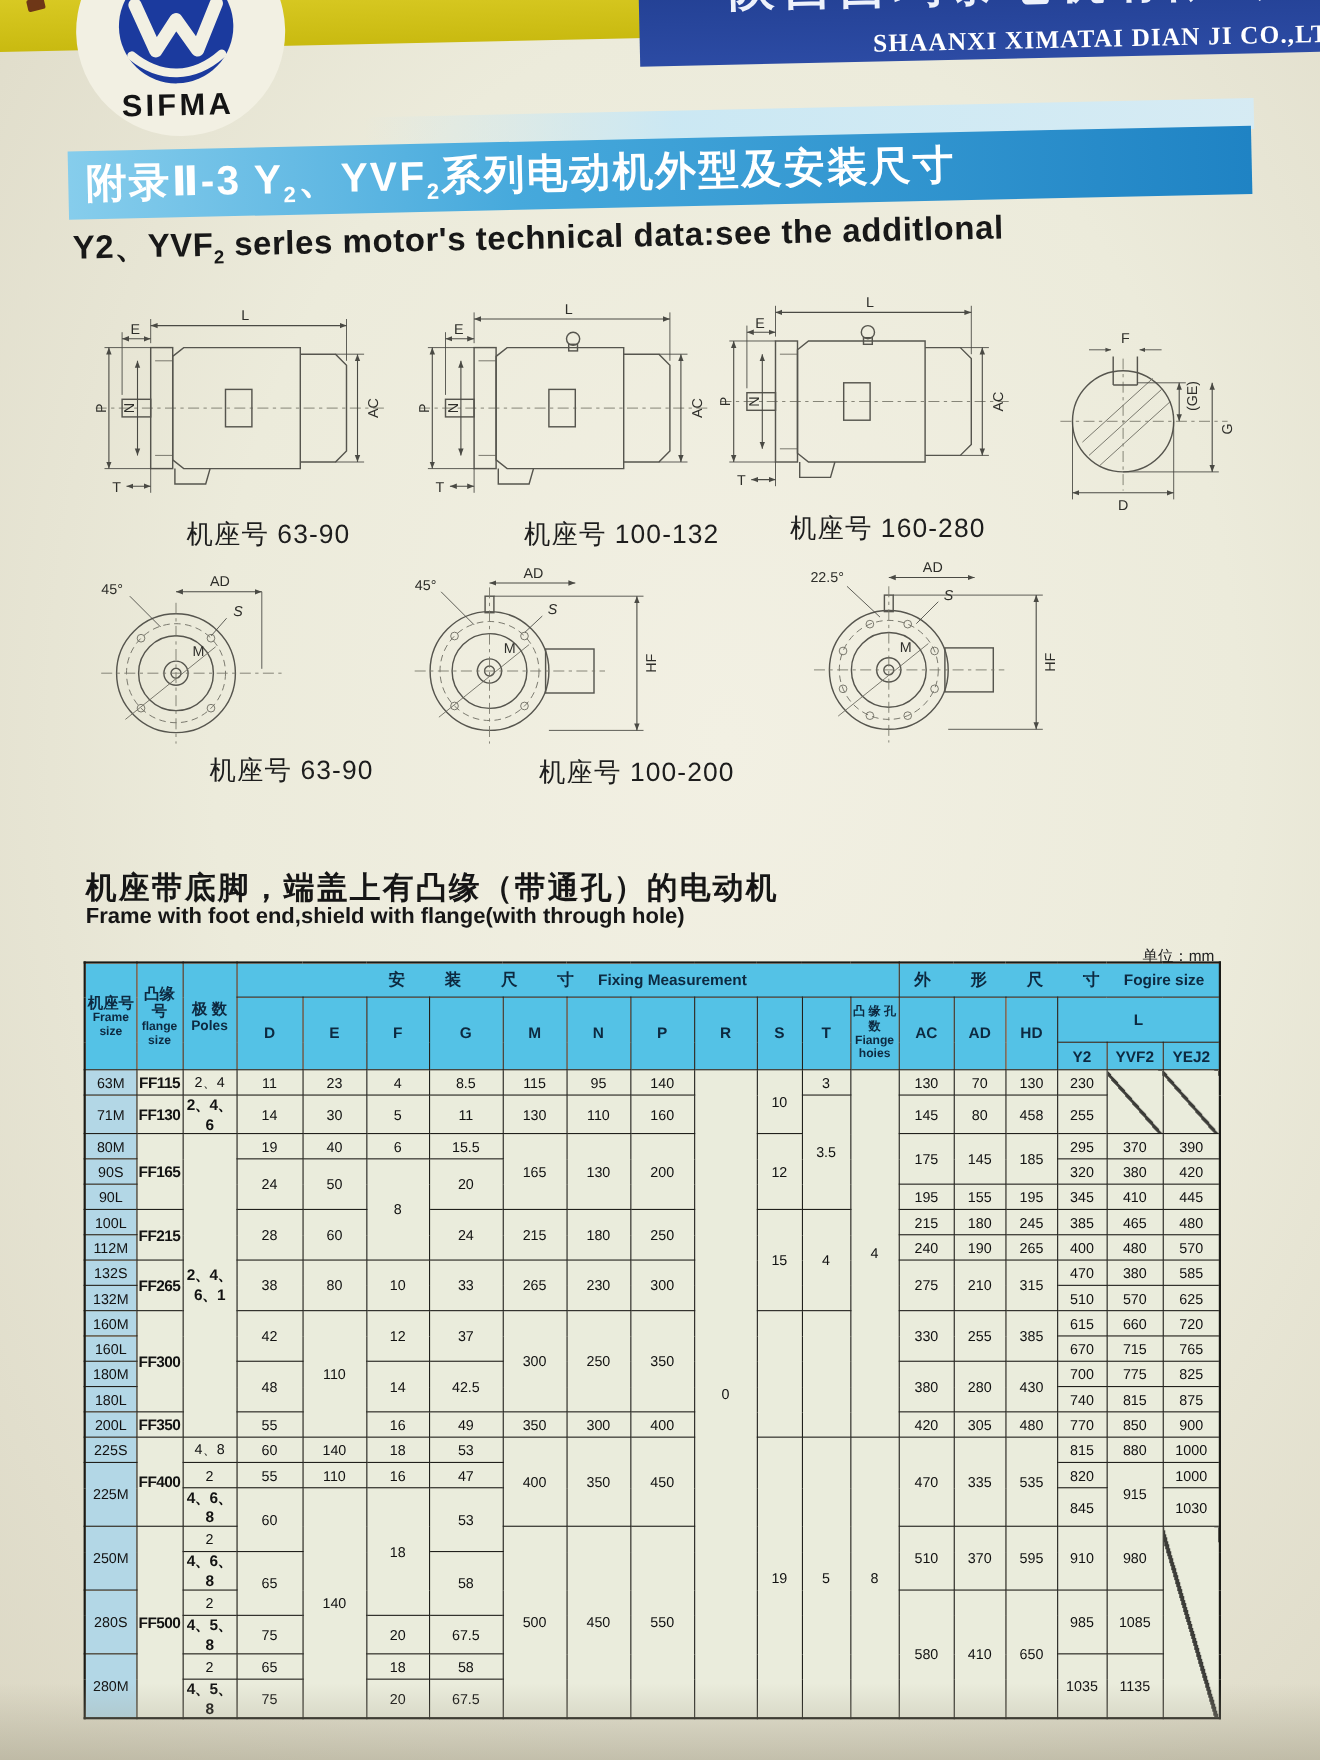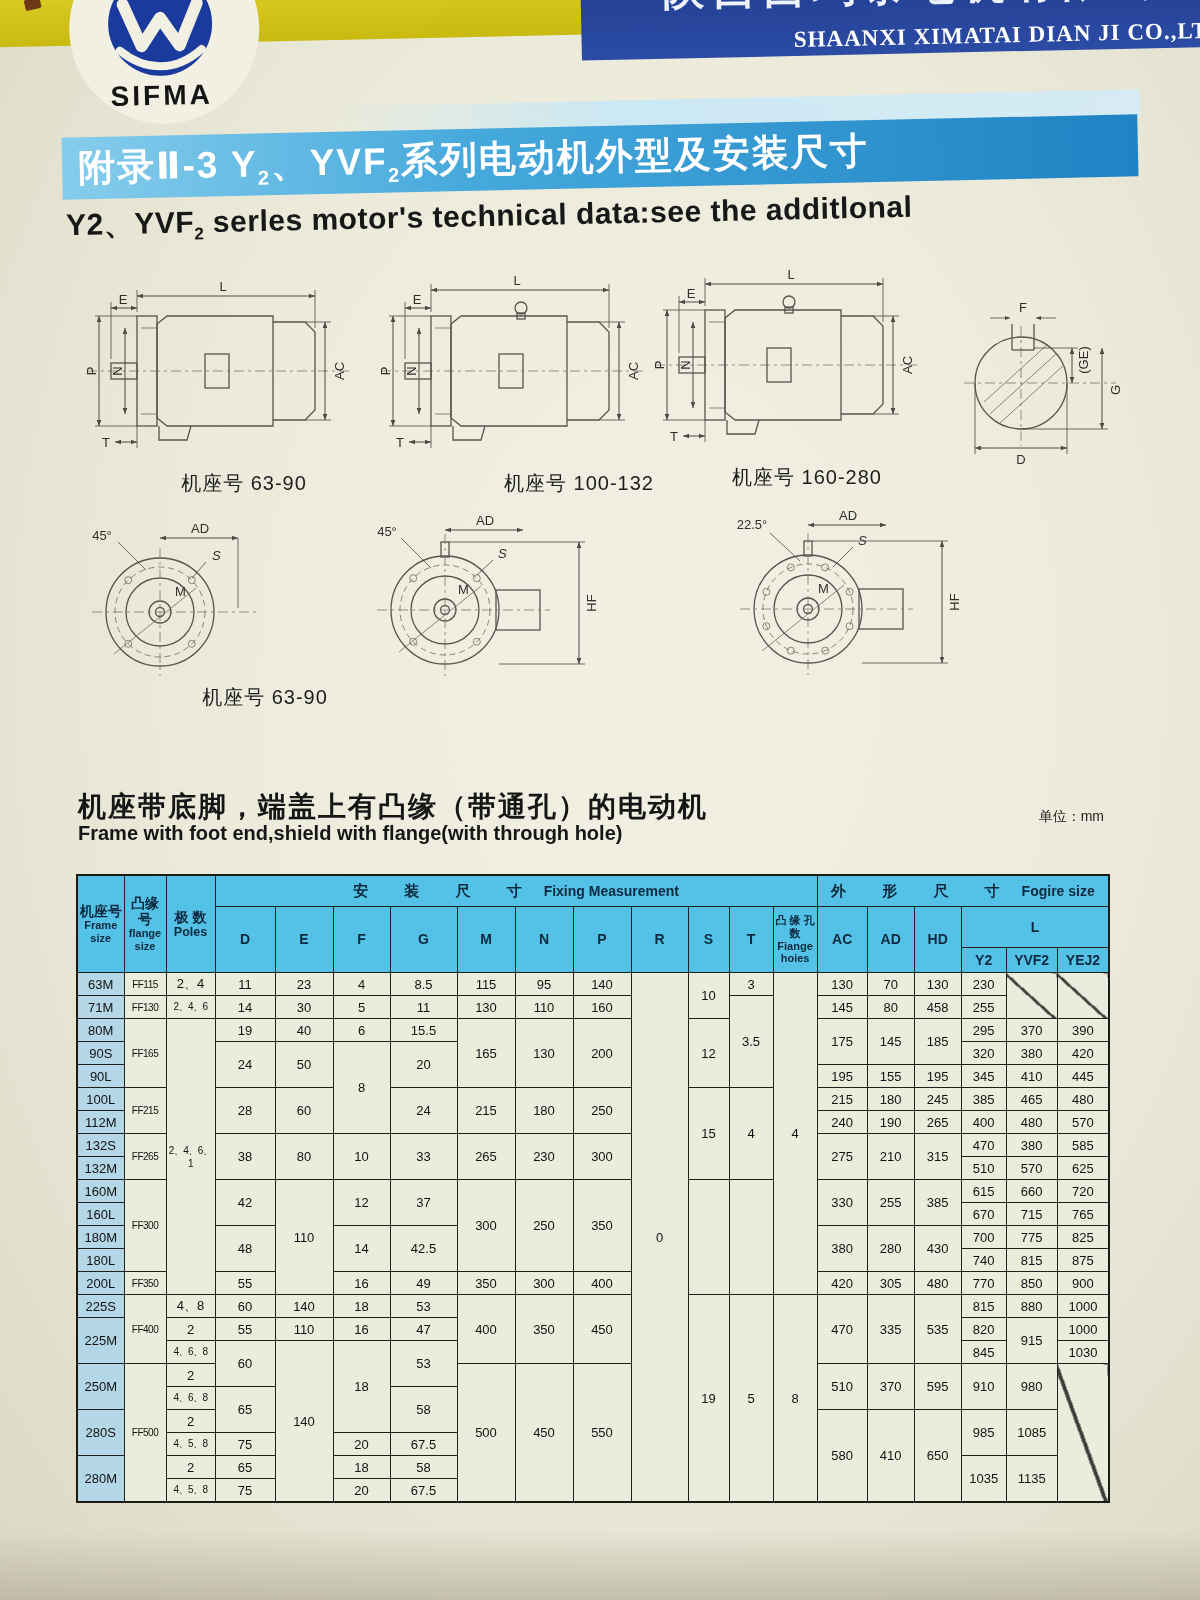--- a/index.html
+++ b/index.html
@@ -37,53 +37,53 @@
     background:linear-gradient(90deg,#86cdec 0%,#46a9dc 38%,#1f83c4 100%);
     display:flex;align-items:center;padding-left:16px;box-sizing:border-box;}
   .titlebar .t{color:#fff;font-weight:bold;font-size:37px;letter-spacing:2px;white-space:nowrap;}
   .titlebar sub{font-size:20px;}
   .subtitle{position:absolute;left:66px;top:196px;transform:rotate(-1.25deg);
     font-size:30px;font-weight:bold;color:#181818;white-space:nowrap;letter-spacing:.5px;}
   .subtitle sub{font-size:17px;}
   
   .fig{position:absolute;text-align:center;}
   .fig svg{display:block;margin:0 auto;}
-  .caption{font-size:20px;color:#1d1d1d;letter-spacing:1px;margin-top:2px;white-space:nowrap;}
+  .caption{font-size:24px;color:#1d1d1d;letter-spacing:1px;margin-top:2px;white-space:nowrap;}
   .ln{stroke:#56554e;stroke-width:1.3;fill:none;}
   .thin{stroke:#6a695f;stroke-width:.8;fill:none;}
   .cl{stroke:#77766a;stroke-width:.8;fill:none;stroke-dasharray:10 4 3 4;}
   .dim{stroke:#4a4a44;stroke-width:1;fill:none;
     marker-start:url(#arr);marker-end:url(#arr);}
   .ext{stroke:#4a4a44;stroke-width:.8;fill:none;}
   .lbl{font-size:13px;fill:#2e2e2a;font-family:"Liberation Sans",sans-serif;}
   .lbl.i{font-style:italic;}
   
   .sect-cn{position:absolute;left:78px;top:788px;font-size:28px;font-weight:600;color:#161616;
     letter-spacing:2px;white-space:nowrap;}
   .sect-en{position:absolute;left:78px;top:822px;font-size:20px;font-weight:bold;color:#161616;
     white-space:nowrap;}
-  .unit{position:absolute;right:96px;top:808px;font-size:14px;color:#222;}
+  .unit{position:absolute;right:96px;top:861px;font-size:14px;color:#222;}
   
   .tblwrap{position:absolute;left:76px;top:874px;width:1036px;}
   table{border-collapse:collapse;table-layout:fixed;width:1032px;}
   th,td{border:1px solid #20201c;padding:0;text-align:center;vertical-align:middle;
     overflow:hidden;color:#121212;}
   table{border:2px solid #1a1a16;}
   thead th{background:#54c2e6;font-weight:600;color:#0d2940;font-size:14px;line-height:1.15;}
   thead .cjk{letter-spacing:3px;}
   thead .en{font-size:12.5px;font-weight:600;letter-spacing:0;}
   thead .grp .cjk{font-size:15px;letter-spacing:16px;margin-right:6px;}
   thead .grp .en{font-size:14px;}
   thead .small2{font-size:11px;line-height:1.15;letter-spacing:0;}
   .h1 th{height:30px;}
   .h2 th{height:40px;}
   .h3 th{height:24px;}
   tbody td{height:22px;font-size:13px;background:#eaecdc;}
   tbody td.fr{background:#b3d7e6;}
-  tbody td.sm{font-size:10px;letter-spacing:-.5px;}
+  tbody td.sm{font-size:14px;letter-spacing:-.5px;font-weight:bold;}
   tbody td.slash{background-image:linear-gradient(to top right,
     rgba(0,0,0,0) 46.5%,#3c3c38 46.5%,#3c3c38 50.5%,rgba(0,0,0,0) 50.5%);}
   .botshade{position:absolute;left:0;bottom:0;width:1200px;height:70px;
     background:linear-gradient(180deg,rgba(190,186,165,0),rgba(167,162,140,.55));}
 </style>
 </head>
 <body>
 
 <svg width="0" height="0" style="position:absolute">
   <defs>
@@ -308,20 +308,21 @@
     <text class="lbl" x="140" y="13" text-anchor="middle">AD</text>
     <line class="ext" x1="148" y1="48" x2="132" y2="63"></line>
     <text class="lbl i" x="153" y="46">S</text>
     <line class="thin" x1="54" y1="140" x2="136" y2="74"></line>
     <text class="lbl" x="113" y="82">M</text>
     <line class="ext" x1="104" y1="30" x2="240" y2="30"></line>
     <line class="ext" x1="154" y1="152" x2="240" y2="152"></line>
     <line class="dim" x1="234" y1="30" x2="234" y2="152"></line>
     <text class="lbl" x="247" y="95" text-anchor="middle" transform="rotate(-90 247 91)">HF</text>
   </svg>
+  <div class="caption" style="padding-left:150px;">机座号 100-200</div>
 </div>
 
 <div class="fig" style="left:688px;top:505px;width:380px;">
   <svg width="340" height="178" viewBox="0 0 340 178">
     <rect class="ln" x="151" y="84" width="44" height="40"></rect>
     <circle class="ln" cx="100" cy="104" r="54"></circle>
     <circle class="thin" cx="100" cy="104" r="45" stroke-dasharray="6 4"></circle>
     <circle class="ln" cx="100" cy="104" r="34"></circle>
     <circle class="ln" cx="100" cy="104" r="11"></circle>
     <circle class="ln" cx="100" cy="104" r="4.5"></circle>

